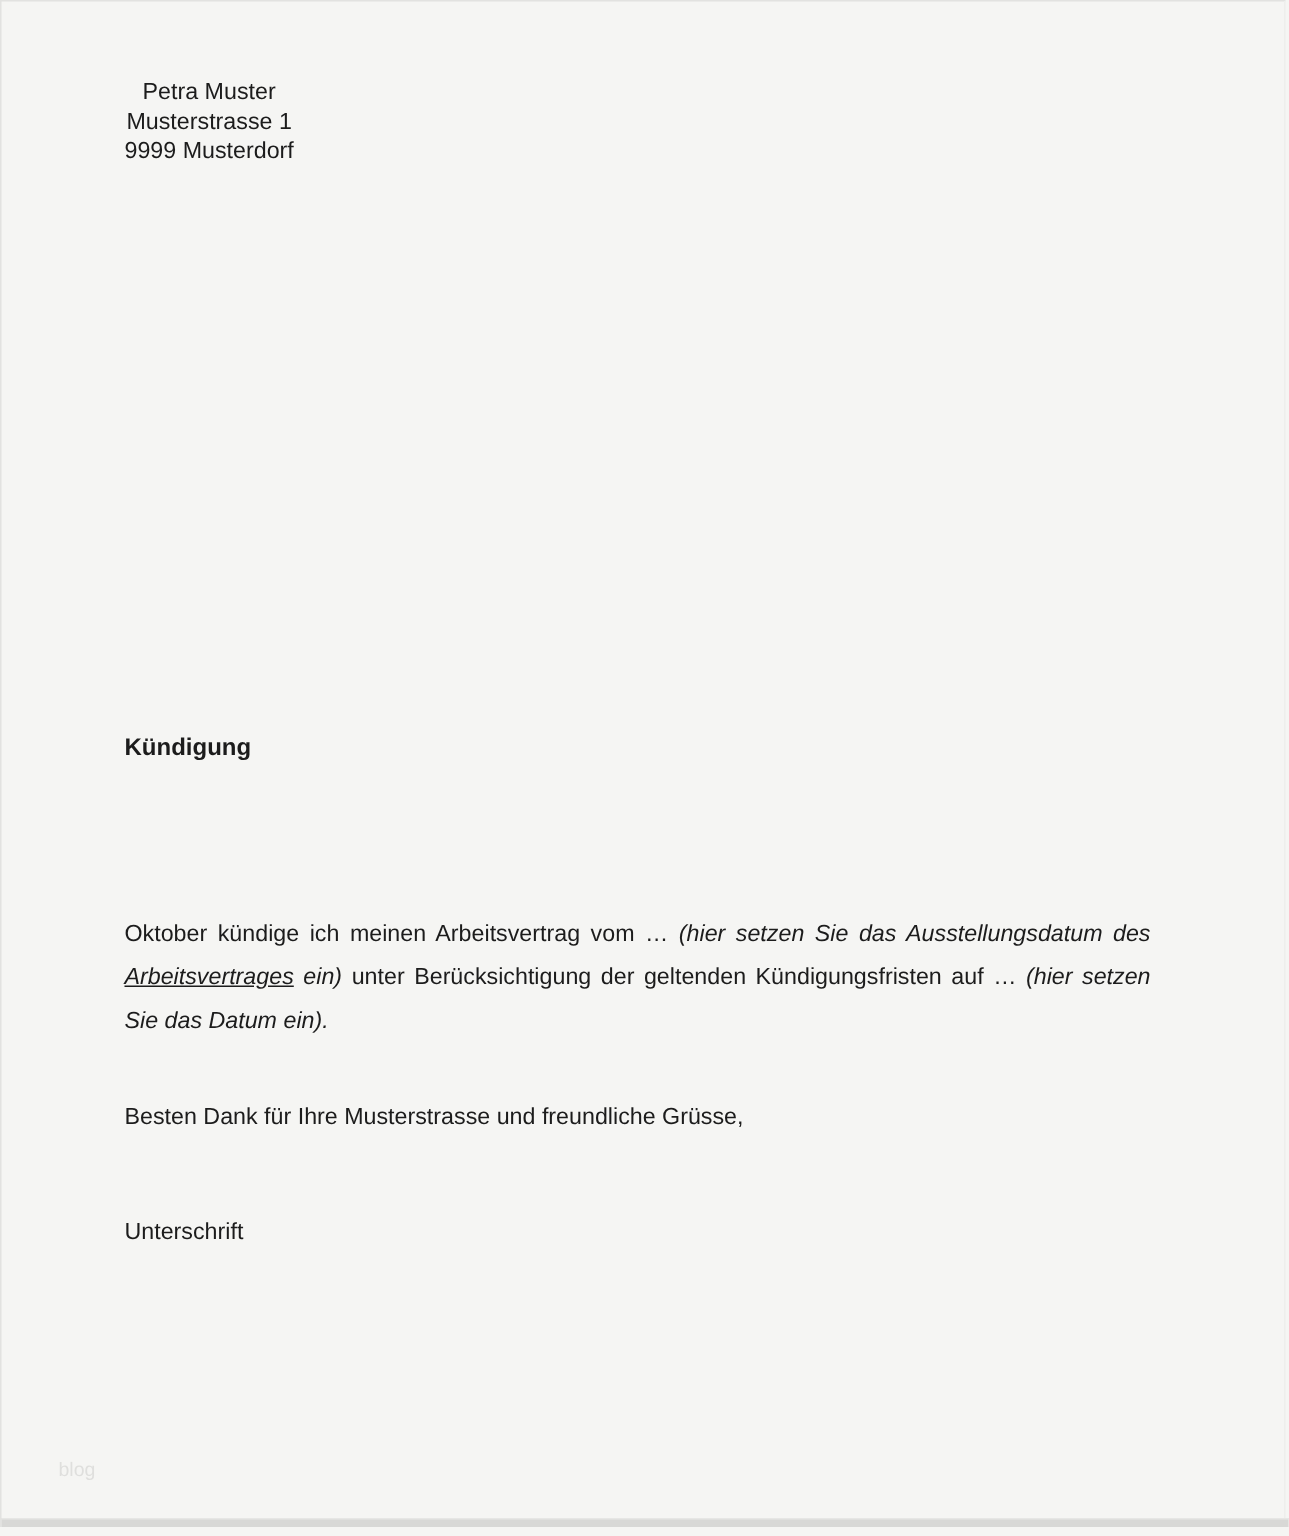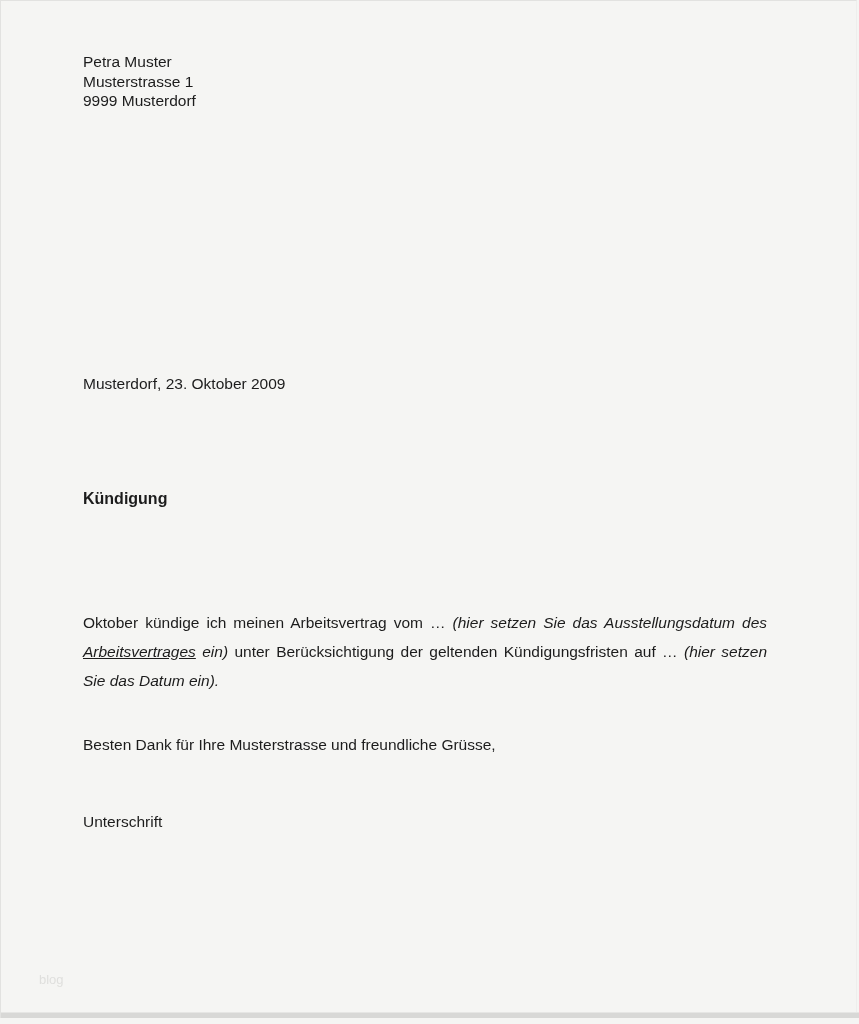--- a/index.html
+++ b/index.html
@@ -25,21 +25,21 @@
   }
   .bottom-strip {
     position: absolute;
     left: 0;
     bottom: 0;
     width: 859px;
     height: 5px;
     background: #d8d8d6;
     border-top: 1px solid #e6e6e4;
   }
-  .block { position: absolute; font-size: 15.5px; line-height: 19.5px; }
+  .block { position: absolute; font-size: 15.5px; line-height: 19.5px; text-align: center; }
   .addr div { white-space: nowrap; }
   .sender    { left: 82px; top: 51px; }
   .recipient { left: 527px; top: 203px; }
   .dateline  { left: 82px; top: 373px; }
   .subject   { left: 82px; top: 488px; font-weight: bold; font-size: 16px; }
   .salutation{ left: 82px; top: 557px; }
   .bodytext  {
     left: 82px; top: 607px;
     width: 684px;
     text-align: justify;
@@ -61,21 +61,20 @@
 
 <div class="page">
 
   <div class="block addr sender">
     <div>Petra Muster</div>
     <div>Musterstrasse 1</div>
     <div>9999 Musterdorf</div>
   </div>
 
 
-  <div class="block dateline">Musterdorf, 23. Oktober 2009</div>
 
   <div class="block subject">Kündigung</div>
 
 
   <p class="block bodytext"><span>Oktober kündige ich meinen Arbeitsvertrag vom … </span><span class="i">(hier setzen Sie das Ausstellungsdatum des </span><span class="i u">Arbeitsvertrages</span><span class="i"> ein)</span><span> unter Berücksichtigung der geltenden Kündigungsfristen auf … </span><span class="i">(hier setzen Sie das Datum ein).</span></p>
 
   <div class="block closing">Besten Dank für Ihre Musterstrasse und freundliche Grüsse,</div>
 
   <div class="block signature">Unterschrift</div>
 

